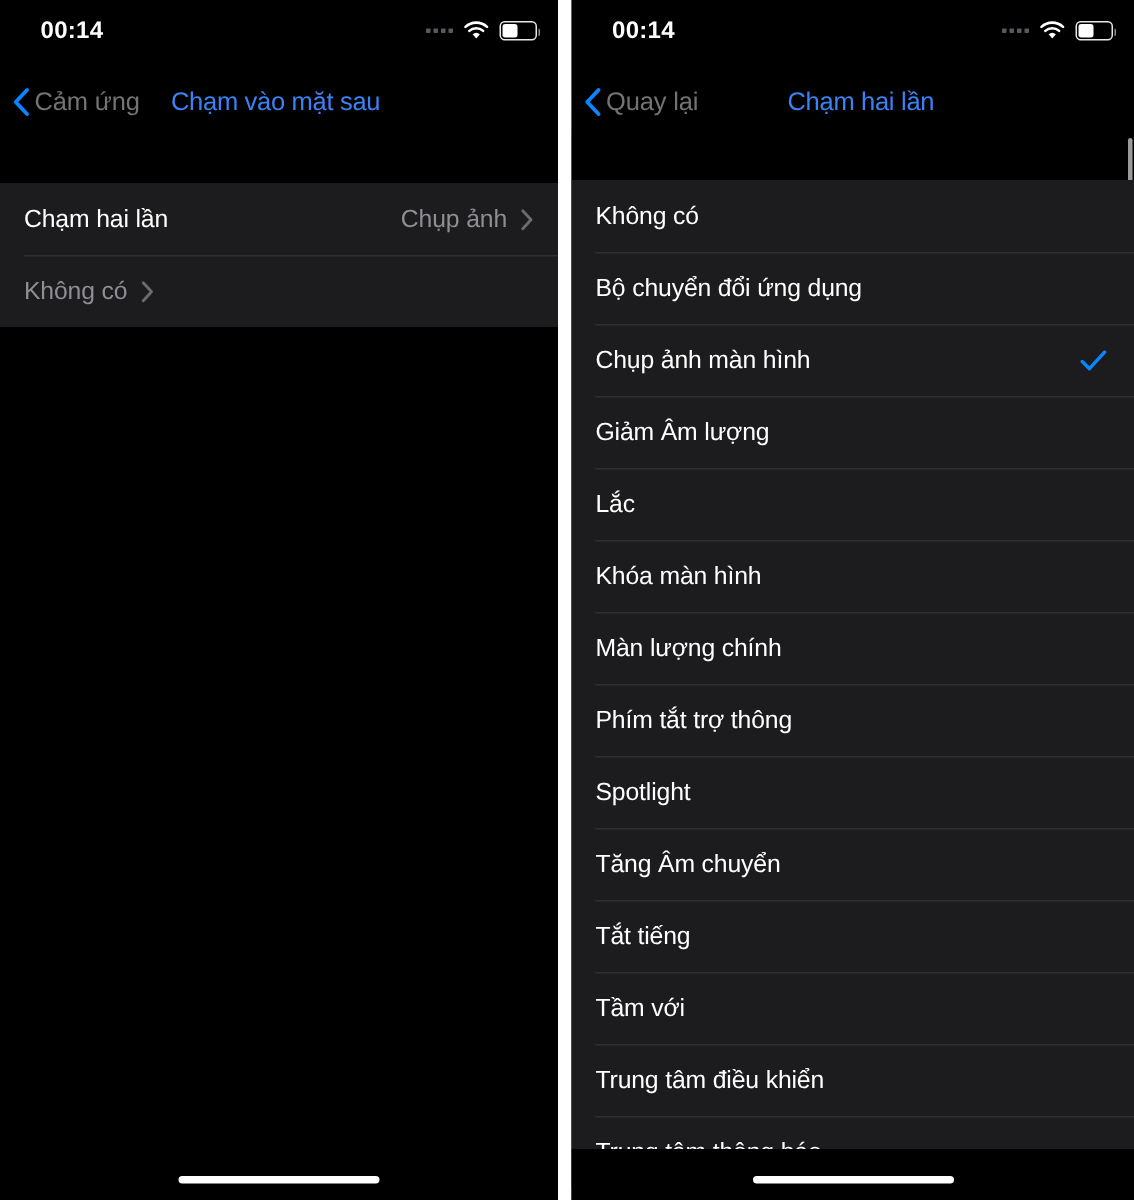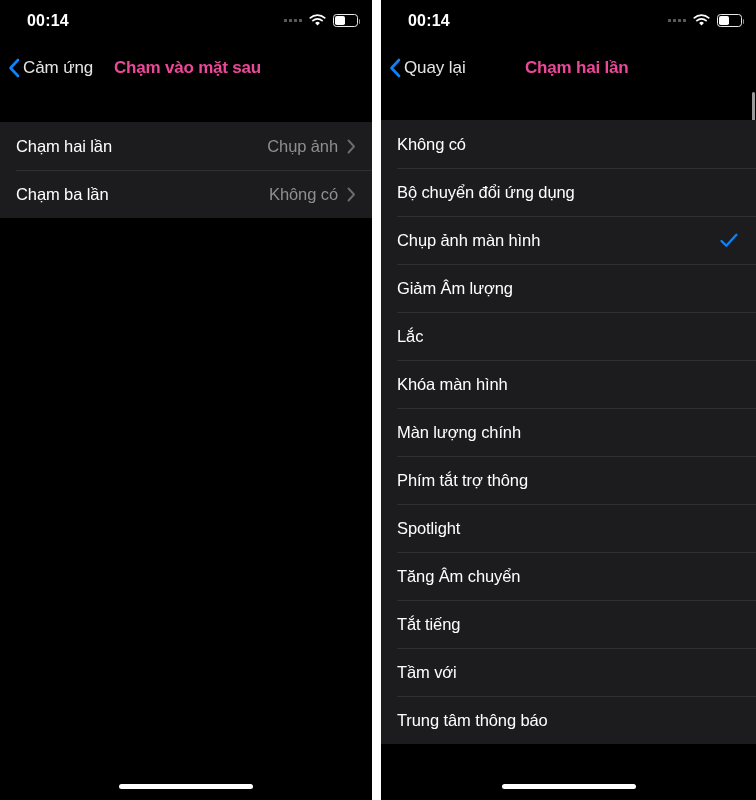--- a/index.html
+++ b/index.html
@@ -110,29 +110,29 @@
     transform: translateY(-50%);
     cursor: pointer;
   }
   .chev-back {
     width: 12px;
     height: 20px;
     display: block;
     margin-right: 3px;
   }
   .nav-back-label {
-    color: #e5e5e5;
+    color: #737373;
     font-size: 17px;
     letter-spacing: -0.1px;
     white-space: nowrap;
   }
   .nav-title {
-    color: #ec4899;
+    color: #3b82f6;
     font-size: 17px;
-    font-weight: bold;
+    font-weight: normal;
     letter-spacing: -0.2px;
     position: absolute;
     white-space: nowrap;
   }
   .phone.left  .nav-title { left: 114px; }
   .phone.right .nav-title { left: 144px; }
 
   
   .content {
     position: relative;
@@ -268,21 +268,20 @@
 
         <div class="row">
           <span class="row-label">Chạm hai lần</span>
           <span class="row-value">Chụp ảnh</span>
           <svg class="chev-right" viewBox="0 0 9 15">
             <path d="M1.5 1.5 L7 7.5 L1.5 13.5" stroke="#6b6b70" stroke-width="1.9" fill="none" stroke-linecap="round" stroke-linejoin="round"></path>
           </svg>
         </div>
 
         <div class="row">
-          <span class="row-label">Chạm ba lần</span>
           <span class="row-value">Không có</span>
           <svg class="chev-right" viewBox="0 0 9 15">
             <path d="M1.5 1.5 L7 7.5 L1.5 13.5" stroke="#6b6b70" stroke-width="1.9" fill="none" stroke-linecap="round" stroke-linejoin="round"></path>
           </svg>
         </div>
 
       </div>
     </div>
 
     <div class="home-indicator-wrap">
@@ -361,20 +360,23 @@
           <div class="row">
             <span class="row-label">Tăng Âm chuyển</span>
           </div>
           <div class="row">
             <span class="row-label">Tắt tiếng</span>
           </div>
           <div class="row">
             <span class="row-label">Tầm với</span>
           </div>
           <div class="row">
+            <span class="row-label">Trung tâm điều khiển</span>
+          </div>
+          <div class="row">
             <span class="row-label">Trung tâm thông báo</span>
           </div>
         </div>
     </div>
 
     <div class="home-indicator-wrap">
       <div class="home-indicator"></div>
     </div>
   </div>
 

